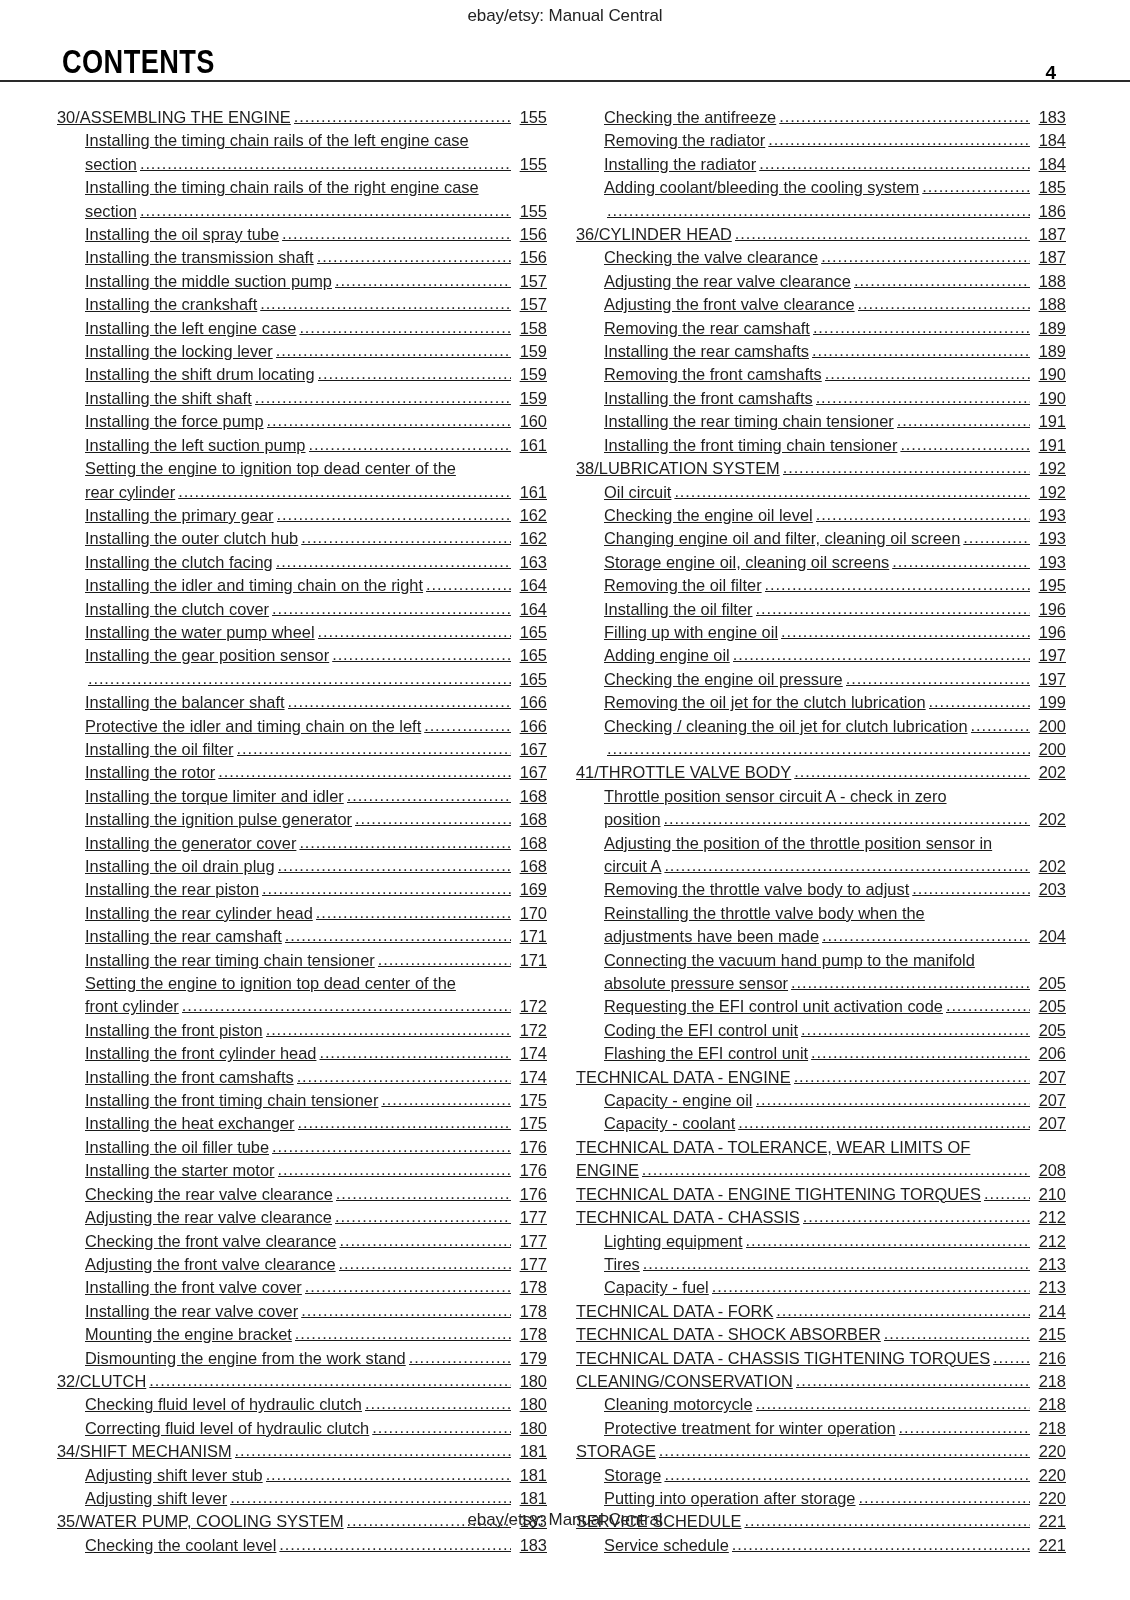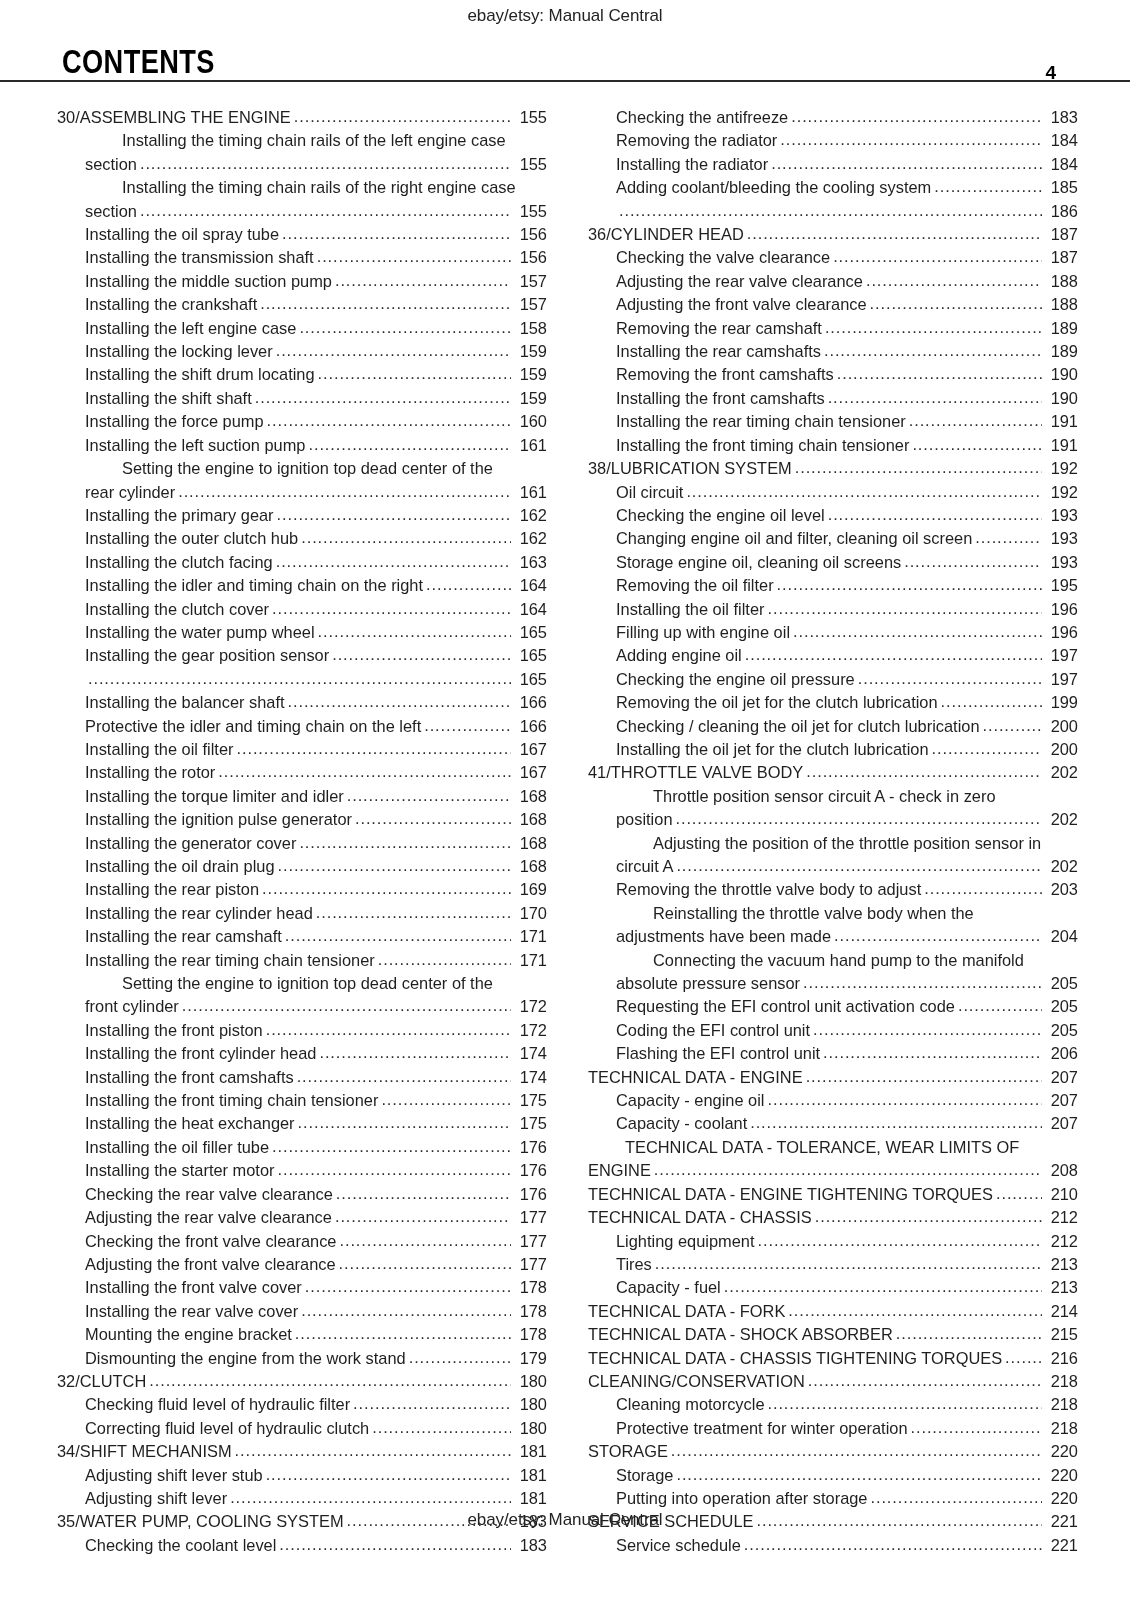--- a/index.html
+++ b/index.html
@@ -73,42 +73,43 @@
     border-top: 2px solid #2a2a2a;
   }
 
   
   .toc {
     position: absolute;
     top: 106px;
     left: 0;
     width: 1130px;
     display: flex;
-    gap: 12px;
+    gap: 0;
+    text-decoration: underline;
   }
   .col {
     width: 490px;
     flex: 0 0 490px;
   }
   .col-left  { margin-left: 57px; }
   .col-right { margin-left: 29px; }
 
   .entry {
     display: flex;
     align-items: baseline;
     font-size: 16.4px;
     line-height: 23.4px;
     color: #1f1f1f;
     white-space: nowrap;
   }
   .entry .label {
     white-space: nowrap;
   }
   .entry.lvl2 { padding-left: 28px; }
-  .entry.cont-first .label { white-space: normal; margin-left: 37px; }
+  .entry.cont-first .label { white-space: normal; }
 
   .leader {
     flex: 1 1 auto;
     overflow: hidden;
     white-space: nowrap;
     margin: 0 2px 0 3px;
     color: #2b2b2b;
     letter-spacing: 0.9px;
     font-size: 16.4px;
     position: relative;
@@ -408,21 +409,21 @@
           <span class="label">Dismounting the engine from the work stand</span>
           <span class="leader">.........................................................................................</span>
           <span class="pg">179</span>
         </div>
         <div class="entry lvl1">
           <span class="label">32/CLUTCH</span>
           <span class="leader">.........................................................................................</span>
           <span class="pg">180</span>
         </div>
         <div class="entry lvl2">
-          <span class="label">Checking fluid level of hydraulic filter</span>
+          <span class="label">Checking fluid level of hydraulic clutch</span>
           <span class="leader">.........................................................................................</span>
           <span class="pg">180</span>
         </div>
         <div class="entry lvl2">
           <span class="label">Correcting fluid level of hydraulic clutch</span>
           <span class="leader">.........................................................................................</span>
           <span class="pg">180</span>
         </div>
         <div class="entry lvl1">
           <span class="label">34/SHIFT MECHANISM</span>
@@ -579,21 +580,20 @@
           <span class="label">Removing the oil jet for the clutch lubrication</span>
           <span class="leader">.........................................................................................</span>
           <span class="pg">199</span>
         </div>
         <div class="entry lvl2">
           <span class="label">Checking / cleaning the oil jet for clutch lubrication</span>
           <span class="leader">.........................................................................................</span>
           <span class="pg">200</span>
         </div>
         <div class="entry lvl2">
-          <span class="label">Installing the oil jet for the clutch lubrication</span>
           <span class="leader">.........................................................................................</span>
           <span class="pg">200</span>
         </div>
         <div class="entry lvl1">
           <span class="label">41/THROTTLE VALVE BODY</span>
           <span class="leader">.........................................................................................</span>
           <span class="pg">202</span>
         </div>
         <div class="entry lvl2 cont-first">
           <span class="label">Throttle position sensor circuit A - check in zero</span>

